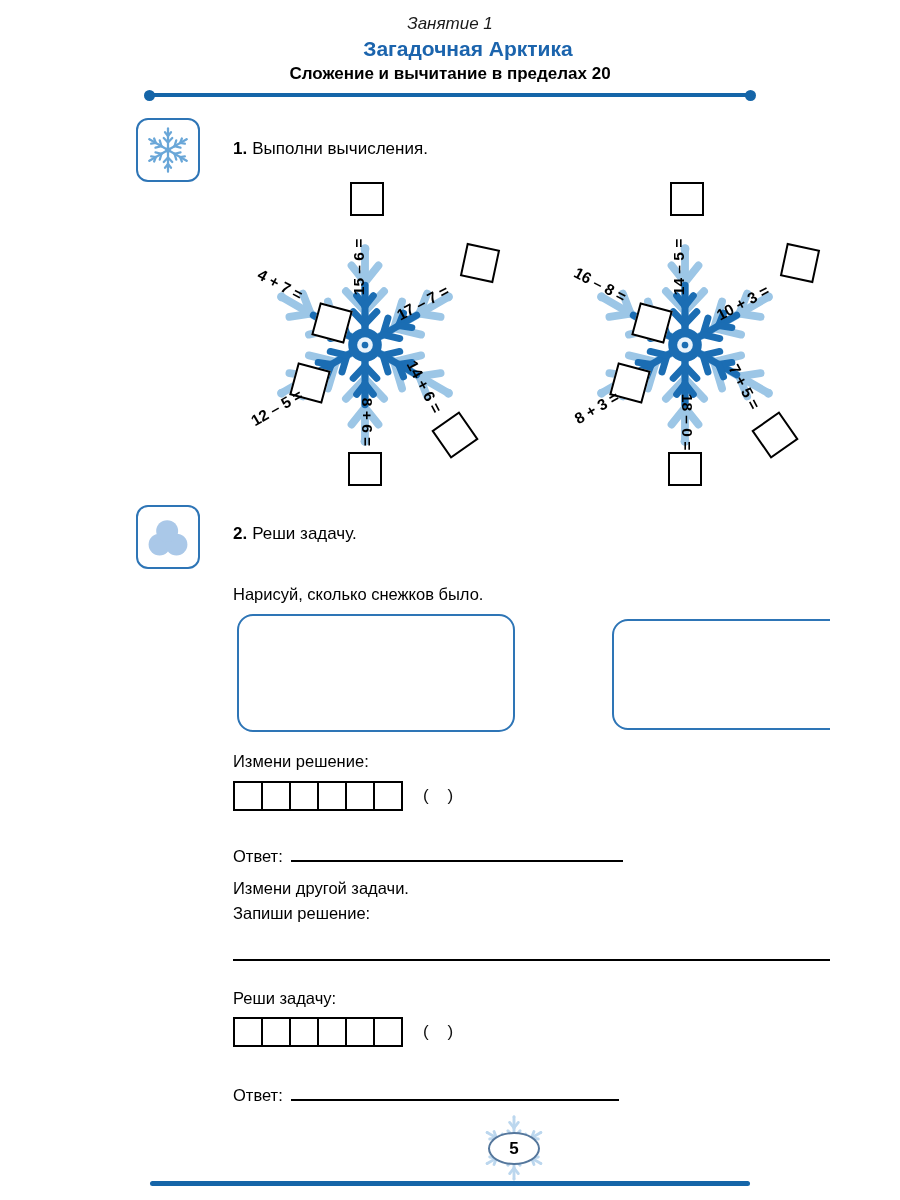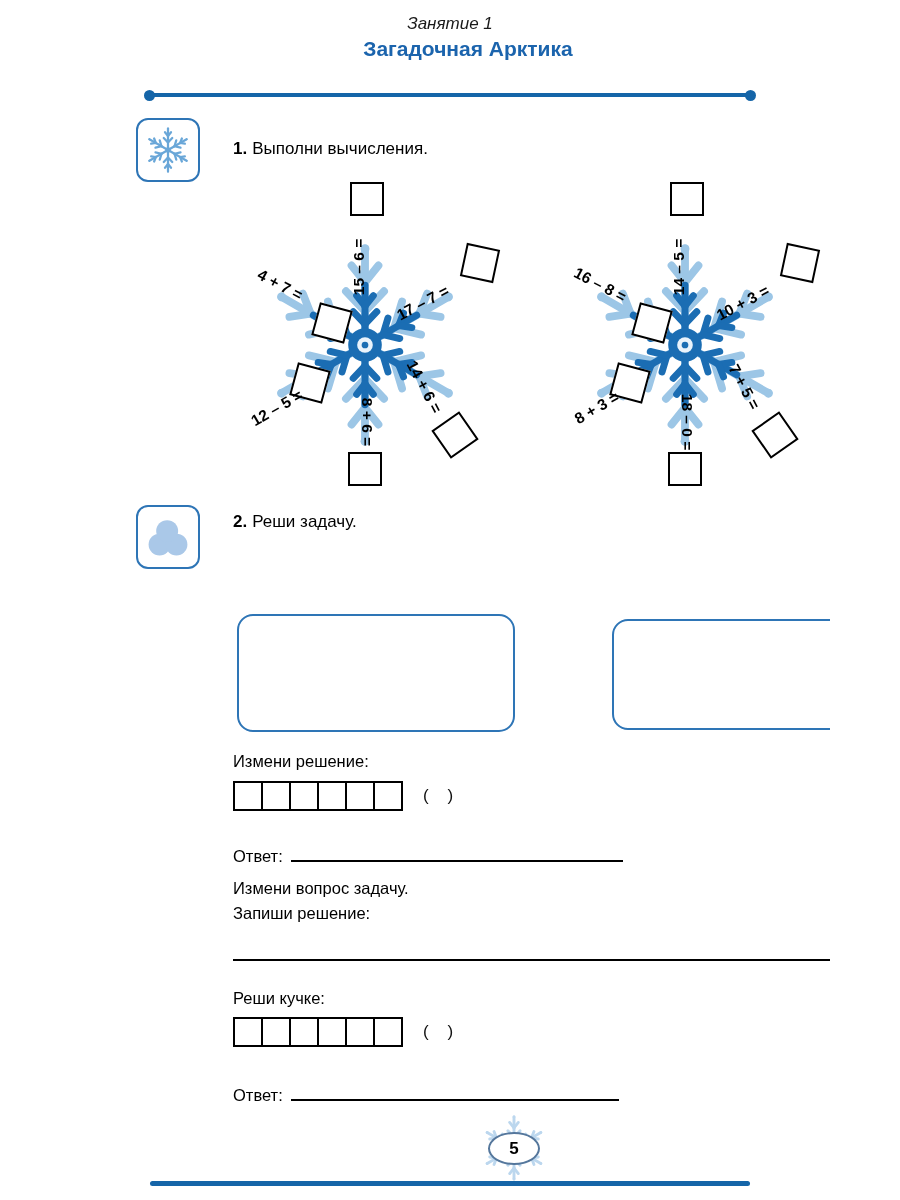--- a/index.html
+++ b/index.html
@@ -65,20 +65,21 @@
       <use href="#arm" transform="rotate(300)"></use>
     </g>
   </defs>
 </svg>
 
 <div class="page">
 
   <div class="header">
     <div class="lesson">Занятие 1</div>
     <div class="title">Загадочная Арктика</div>
+    <div class="subtitle">Сложение и вычитание в пределах 20</div>
   </div>
   <div class="rule"></div>
 
   <div class="icon-box" style="left:66px; top:118px;">
     <svg viewBox="-100 -100 200 200" width="50" height="50">
       <g color="#6aa7d8" stroke="#6aa7d8" stroke-width="9" stroke-linecap="round" fill="none">
           <use href="#flake6"></use>
         </g>
       <circle r="11" fill="#6aa7d8"></circle>
     </svg>
@@ -139,47 +140,48 @@
     <div class="expr" style="left:33px; top:95px; transform:rotate(28deg);">16 – 8 =</div>
   </div>
 
   <div class="icon-box" style="left:66px; top:505px;">
     <svg viewBox="0 0 64 64" width="54" height="54">
       <circle cx="22" cy="41" r="13" fill="#aac8e8"></circle>
       <circle cx="42" cy="41" r="13" fill="#aac8e8"></circle>
       <circle cx="31" cy="25" r="13" fill="#aac8e8"></circle>
     </svg>
   </div>
-  <div class="task-label" style="left:163px; top:512px;">
+  <div class="task-label" style="left:163px; top:524px;">
     <b>2.</b><span>Реши задачу.</span>
   </div>
+  <div class="text" style="left:163px; top:585px;">Нарисуй, сколько снежков было.</div>
 
   <div class="drawbox" style="left:167px; top:614px; width:278px; height:118px;"></div>
   <div class="drawbox" style="left:542px; top:619px; width:277px; height:111px;"></div>
 
   <div class="text" style="left:163px; top:752px;">Измени решение:</div>
   <div class="cells" style="left:163px; top:781px;">
     <div class="cell"></div>
     <div class="cell"></div>
     <div class="cell"></div>
     <div class="cell"></div>
     <div class="cell"></div>
     <div class="cell"></div>
     <span class="parens">(    )</span>
   </div>
 
   <div class="text" style="left:163px; top:847px;">
     <span>Ответ:</span><span class="ansline" style="width:332px;"></span>
   </div>
 
-  <div class="text" style="left:163px; top:879px;">Измени вопрос задачу.</div>
+  <div class="text" style="left:163px; top:879px;">Измени другой задачи.</div>
   <div class="text" style="left:163px; top:904px;">Запиши решение:</div>
   <div class="hline" style="left:163px; top:959px; width:675px;"></div>
 
-  <div class="text" style="left:163px; top:989px;">Реши кучке:</div>
+  <div class="text" style="left:163px; top:989px;">Реши задачу:</div>
   <div class="cells" style="left:163px; top:1017px;">
     <div class="cell"></div>
     <div class="cell"></div>
     <div class="cell"></div>
     <div class="cell"></div>
     <div class="cell"></div>
     <div class="cell"></div>
     <span class="parens">(    )</span>
   </div>
 

